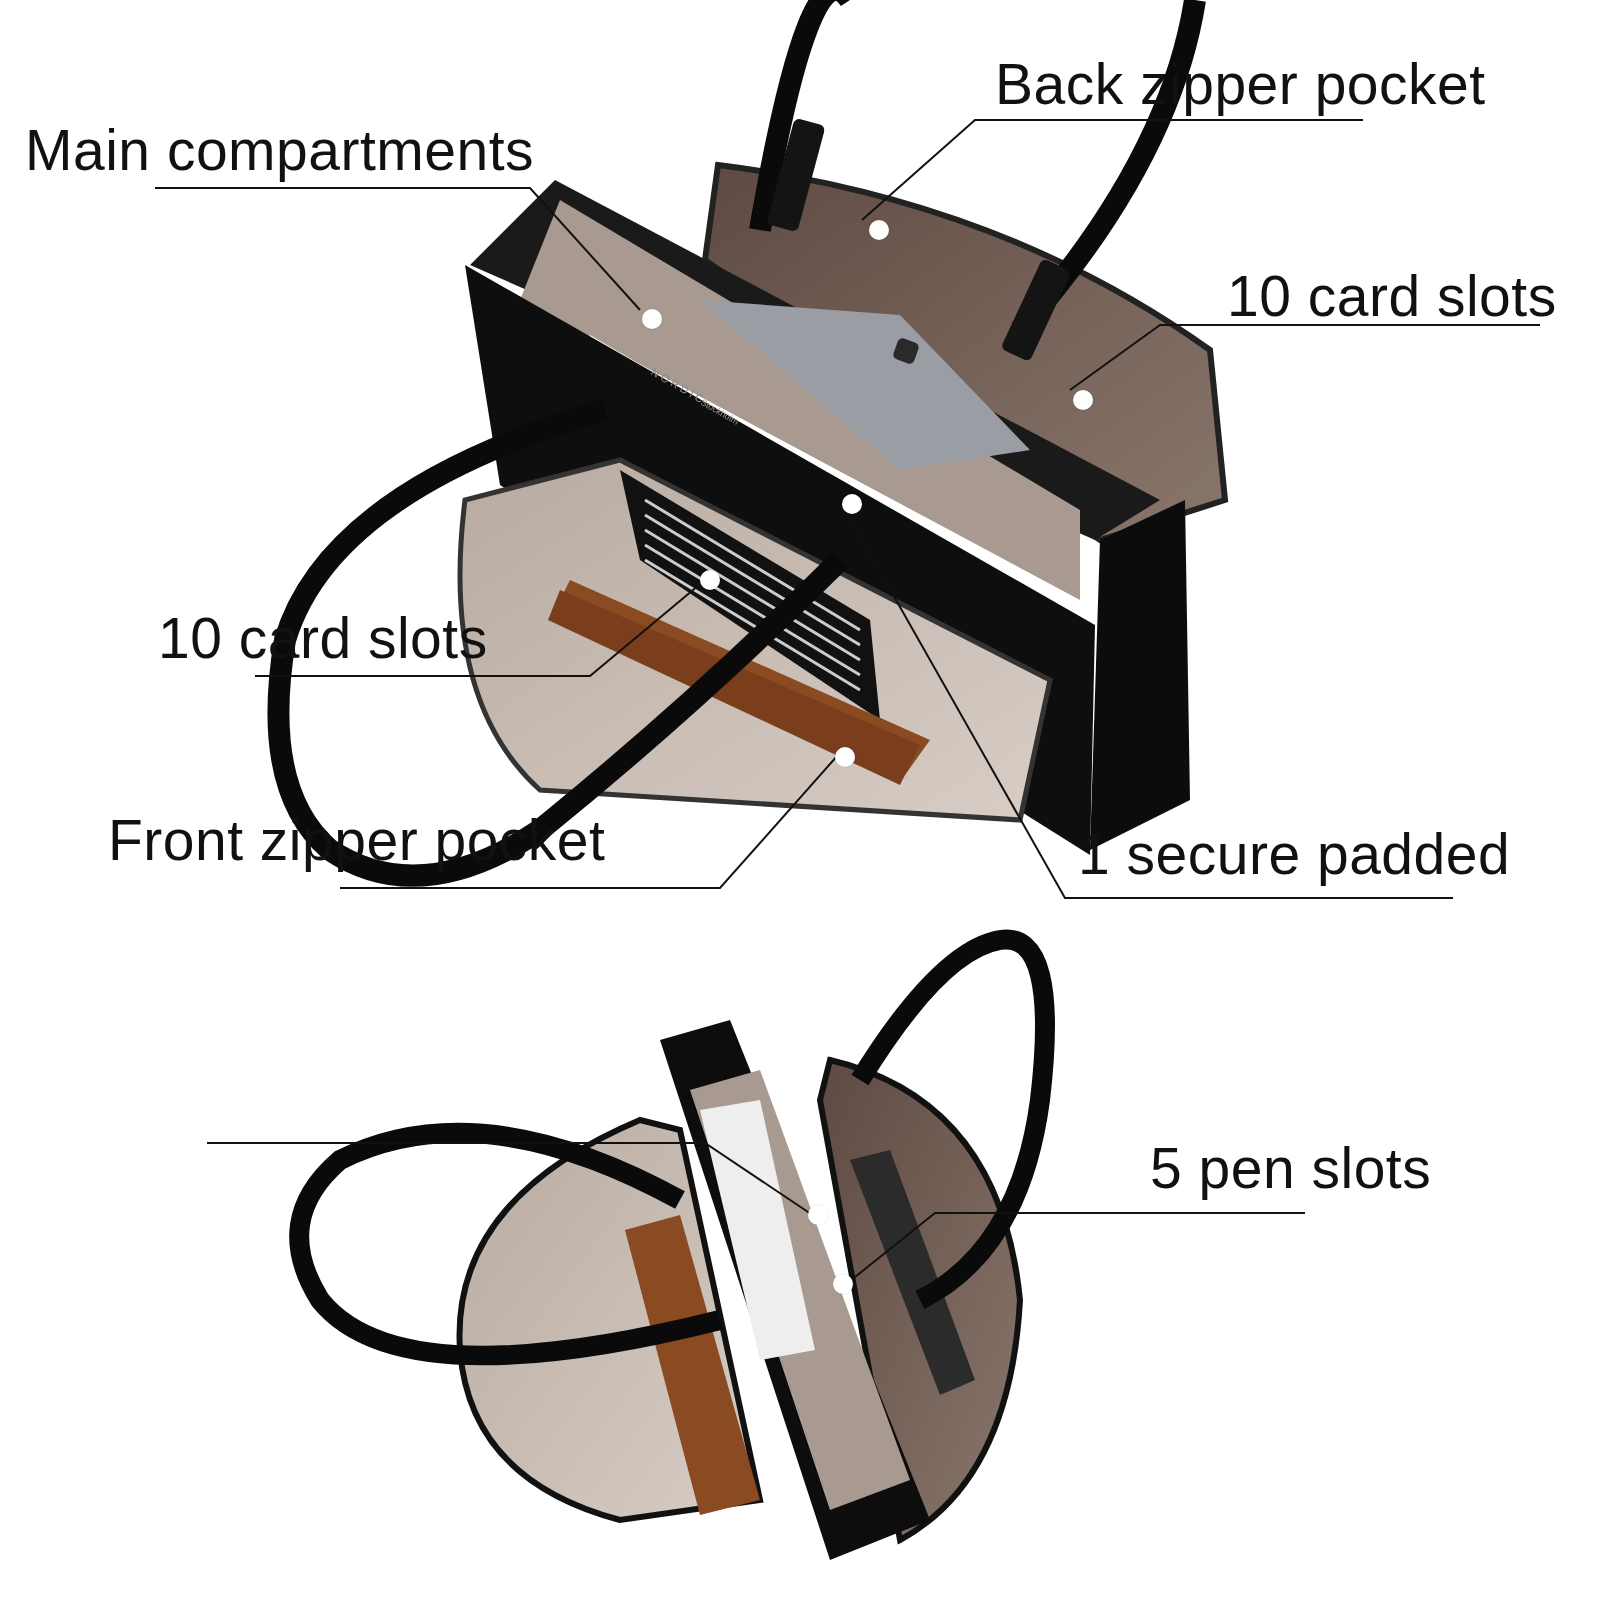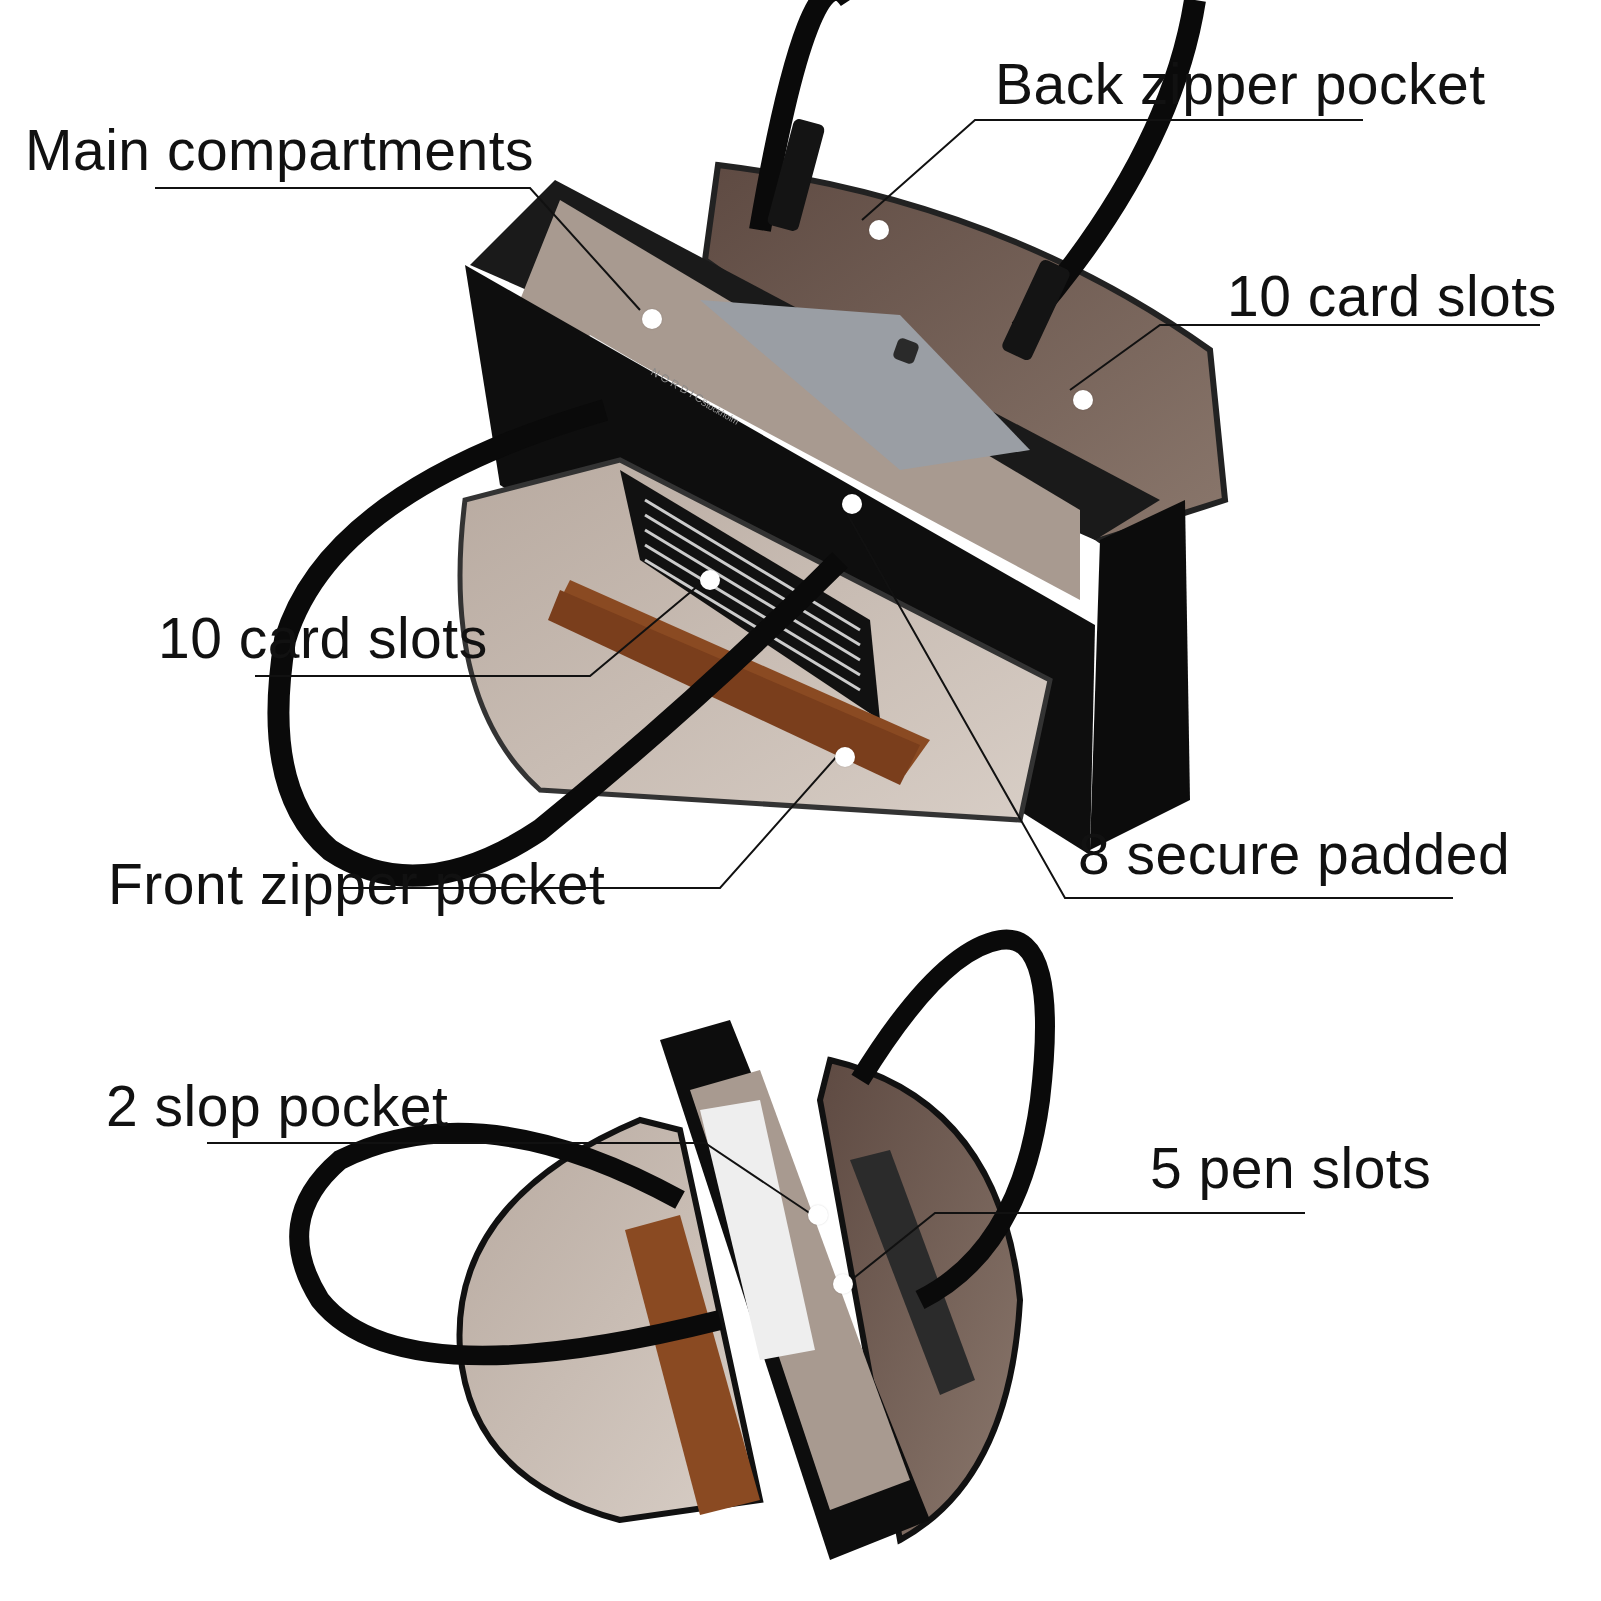--- a/index.html
+++ b/index.html
@@ -118,17 +118,16 @@
   <div class="dot" style="left:852px; top:504px;"></div>
   <div class="dot" style="left:845px; top:757px;"></div>
   <div class="dot" style="left:818px; top:1215px;"></div>
   <div class="dot" style="left:843px; top:1284px;"></div>
 
   
   <div class="label" style="left:995px; top:56px;">Back zipper pocket</div>
   <div class="label" style="left:25px; top:122px;">Main compartments</div>
   <div class="label" style="left:1227px; top:268px;">10 card slots</div>
   <div class="label" style="left:158px; top:610px;">10 card slots</div>
-  <div class="label" style="left:108px; top:812px;margin-top:44px;">Front zipper pocket</div>
-  <div class="label" style="left:1078px; top:826px;">8 secure padded</div>
-  <div class="label" style="left:106px; top:1078px;">2 slop pocket</div>
+  <div class="label" style="left:108px; top:812px;">Front zipper pocket</div>
+  <div class="label" style="left:1078px; top:826px;">1 secure padded</div>
   <div class="label" style="left:1150px; top:1140px;">5 pen slots</div>
 </div>
 
 </body></html>

